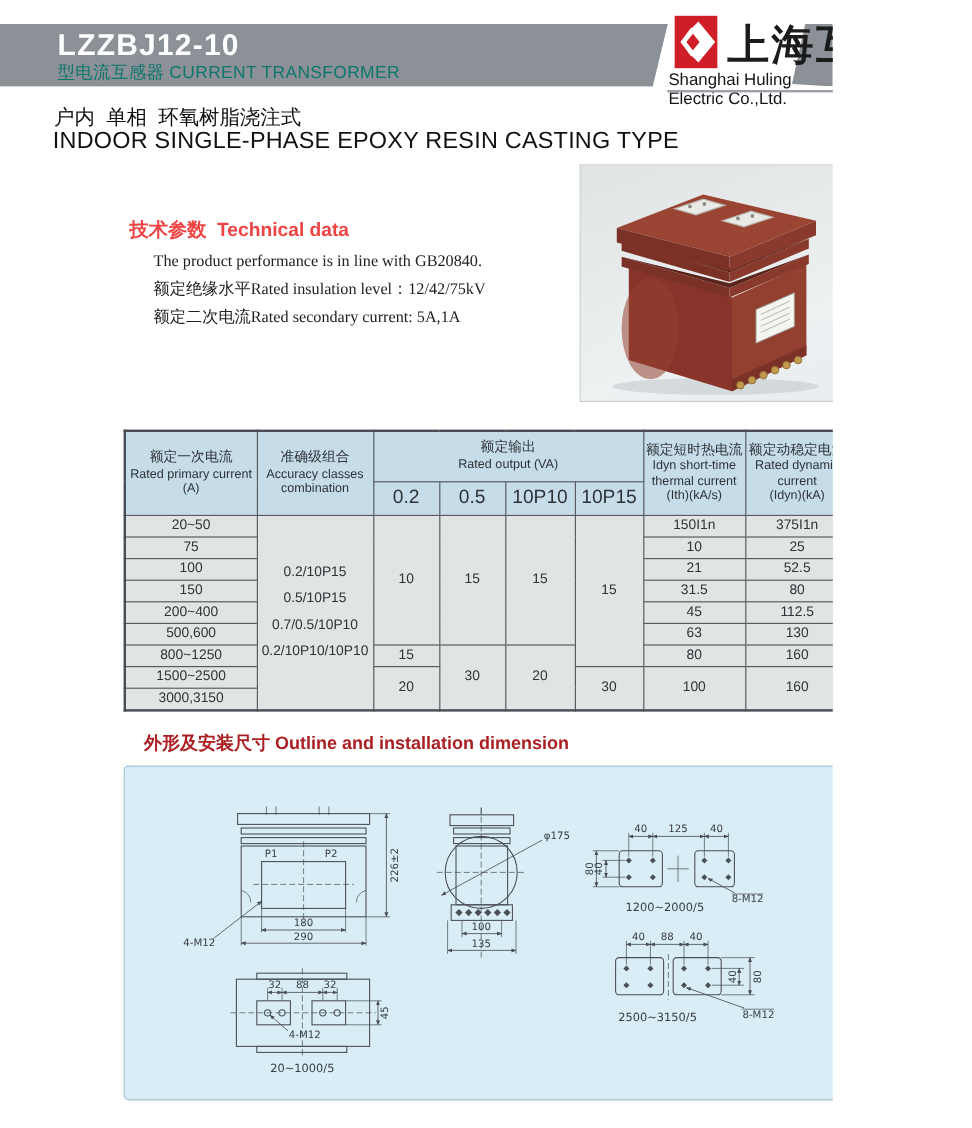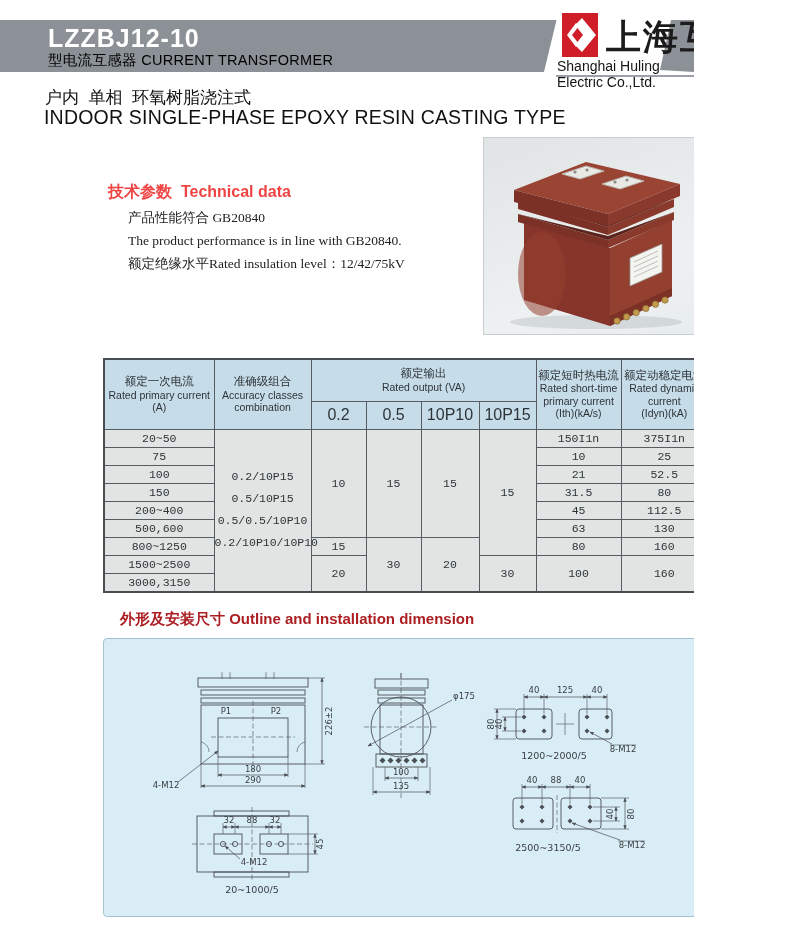--- a/index.html
+++ b/index.html
@@ -2,21 +2,21 @@
 <html><head>
 <meta charset="utf-8">
 <style>
   html,body{margin:0;padding:0;background:#fff;}
   .page{position:relative;width:694px;height:940px;background:#ffffff;overflow:hidden;
         font-family:"Liberation Sans","DejaVu Sans",sans-serif;color:#222;}
 
   
   .gray-bar{position:absolute;left:0;top:20px;width:810px;height:52px;background:#8b9196;}
   .model{position:absolute;left:48px;top:24px;font-size:25px;font-weight:bold;color:#ffffff;letter-spacing:1px;}
-  .type-line{position:absolute;left:48px;top:51px;font-size:14.5px;color:#000000;letter-spacing:.3px;}
+  .type-line{position:absolute;left:48px;top:51px;font-size:14.5px;color:#0f766e;letter-spacing:.3px;}
   .logo-cutout{position:absolute;left:543px;top:18px;width:204px;height:58px;background:#ffffff;
                clip-path:polygon(14px 0,100% 0,100% 100%,0 100%);}
   .gray-corner{position:absolute;right:0;top:20px;width:34px;height:52px;background:#8b9196;
                clip-path:polygon(11px 0,100% 0,100% 100%,0 96%);}
   .logo-mark{position:absolute;left:562px;top:13px;width:36px;height:44px;}
   .brand-cn{position:absolute;left:606px;top:14px;font-size:35px;font-weight:600;color:#1b1b1b;letter-spacing:2px;white-space:pre;}
   .brand-en{position:absolute;left:557px;top:58px;font-size:14px;font-weight:500;color:#141414;}
   .brand-underline{position:absolute;left:556px;top:75px;width:254px;height:2px;background:#9ba1a6;z-index:6;}
 
   
@@ -35,21 +35,21 @@
 
   
   .spec-table{position:absolute;left:103px;top:358px;border-collapse:collapse;table-layout:fixed;width:604px;
               border:2px solid #474d52;}
   .spec-table th,.spec-table td{border:1px solid #565c61;text-align:center;vertical-align:middle;padding:0;}
   .spec-table thead th{background:#c6dde9;font-weight:normal;color:#2e3338;line-height:1.18;padding:2px 1px;}
   .spec-table thead tr:first-child{height:42px;margin-top:12px;}
   .spec-table thead tr:last-child{height:28px;}
   .hcn{font-size:11.5px;white-space:nowrap;}
   .hen{font-size:10.5px;}
-  .spec-table tbody td{background:#e0e4e2;font-size:11.5px;color:#2e3338;height:17px;font-family:Liberation Mono, monospace;}
+  .spec-table tbody td{background:#e0e4e2;font-size:11.5px;color:#2e3338;height:17px;}
   .acc-cell div{line-height:22px;font-size:11.5px;}
 
   
   .outline-heading{position:absolute;left:120px;top:610px;font-size:15px;font-weight:bold;color:#ab1f23;text-align:center;}
   .panel{position:absolute;left:103px;top:638px;width:602px;height:277px;background:#d9edf6;
          border:1px solid #a3c3d1;border-radius:4px;}
   .panel svg{display:block;}
   .ln{stroke:#4a4f54;fill:none;stroke-width:0.9;}
   .thin{stroke:#4a4f54;fill:none;stroke-width:0.6;}
   .cl{stroke:#4a4f54;fill:none;stroke-width:0.6;stroke-dasharray:5 2.5;}
@@ -79,23 +79,23 @@
   </div>
   <div class="brand-cn">上海互凌</div>
   <div class="brand-en">Shanghai Huling Electric Co.,Ltd.</div>
   <div class="brand-underline"></div>
 
   <div class="intro-cn">户内  单相  环氧树脂浇注式</div>
   <div class="intro-en">INDOOR SINGLE-PHASE EPOXY RESIN CASTING TYPE</div>
 
   <div class="tech-heading">技术参数  Technical data</div>
   <div class="tech-lines">
-    <div>产品性能符合 GB20840</div>
     <div>The product performance is in line with GB20840.</div>
     <div>额定绝缘水平Rated insulation level：12/42/75kV</div>
+    <div>额定二次电流Rated secondary current: 5A,1A</div>
   </div>
 
   <div class="photo">
     <svg width="222" height="196" viewBox="0 0 222 196">
       <ellipse cx="112" cy="184" rx="86" ry="7" fill="#b9bec0" opacity="0.45"></ellipse>
 
       <polygon points="40,84 126,110 126,188 40,162" fill="#87352a"></polygon>
       <ellipse cx="58" cy="136" rx="24" ry="42" fill="#93402f" opacity="0.55"></ellipse>
       <polygon points="126,110 188,82 188,158 126,188" fill="#934030"></polygon>
       <polygon points="126,178 188,150 188,158 126,188" fill="#7c3127"></polygon>
@@ -156,21 +156,21 @@
         <th rowspan="2">
           <div class="hcn">准确级组合</div>
           <div class="hen">Accuracy classes combination</div>
         </th>
         <th colspan="4">
           <div class="hcn">额定输出</div>
           <div class="hen">Rated output (VA)</div>
         </th>
         <th rowspan="2">
           <div class="hcn">额定短时热电流</div>
-          <div class="hen">Rated short-time primary current</div>
+          <div class="hen">Idyn short-time thermal current</div>
           <div class="hen">(Ith)(kA/s)</div>
         </th>
         <th rowspan="2">
           <div class="hcn">额定动稳定电流</div>
           <div class="hen">Rated dynamic current</div>
           <div class="hen">(Idyn)(kA)</div>
         </th>
       </tr>
       <tr>
         <th>0.2</th>
@@ -178,21 +178,21 @@
         <th>10P10</th>
         <th>10P15</th>
       </tr>
     </thead>
     <tbody>
       <tr>
         <td>20~50</td>
         <td class="acc-cell" rowspan="9">
           <div>0.2/10P15</div>
           <div>0.5/10P15</div>
-          <div>0.5/0.5/10P10</div>
+          <div>0.7/0.5/10P10</div>
           <div>0.2/10P10/10P10</div>
         </td>
         <td rowspan="6">10</td>
         <td rowspan="6">15</td>
         <td rowspan="6">15</td>
         <td rowspan="7">15</td>
         <td>150I1n</td>
         <td>375I1n</td>
       </tr>
       <tr>

